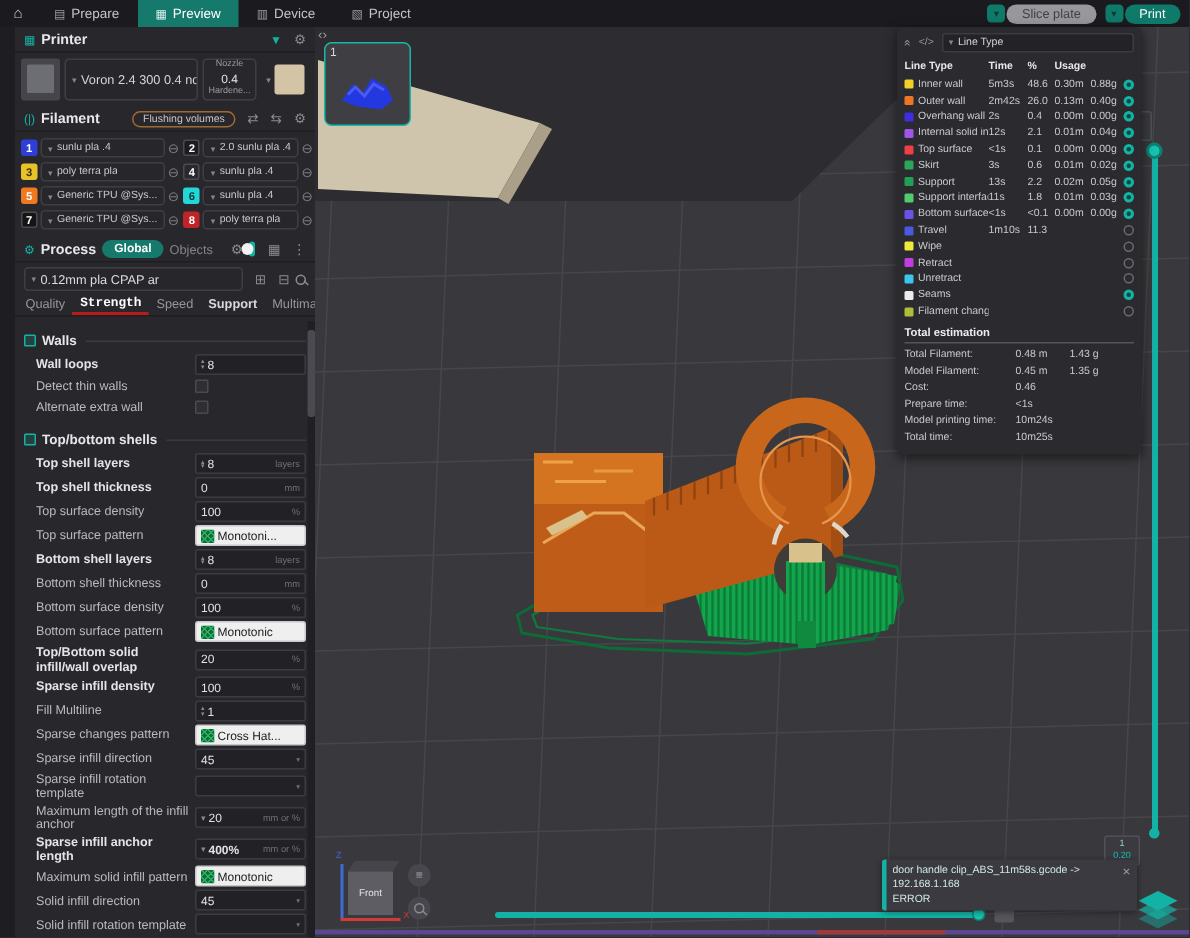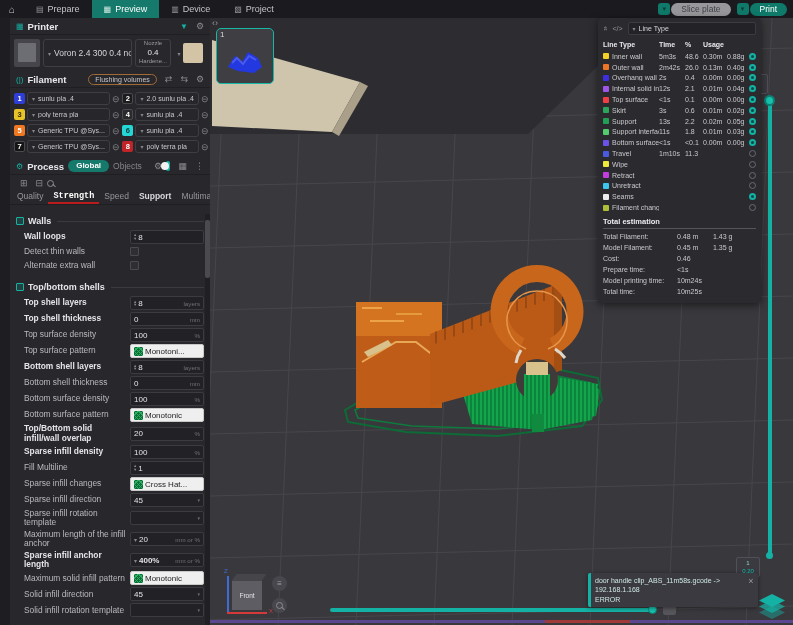--- a/index.html
+++ b/index.html
@@ -326,20 +326,24 @@
         <span class="pill-global">Global</span>
         <span class="objects-lbl">Objects</span>
         <span class="sec-spacer"></span>
         <span class="hicon">⚙</span>
         <span class="switch"></span>
         <span class="hicon">▦</span>
         <span class="hicon">⋮</span>
       </div>
 
       <div class="preset-row">
+        <div class="dark-select preset-select">
+          <span class="chev">▾</span>
+          <span>0.12mm pla CPAP ar</span>
+        </div>
         <span class="hicon">⊞</span>
         <span class="hicon">⊟</span>
         <span class="mag"></span>
       </div>
 
       <div class="ptabs" id="procTabs">
           <div class="ptab">Quality</div>
           <div class="ptab active">Strength</div>
           <div class="ptab">Speed</div>
           <div class="ptab bright">Support</div>
@@ -485,21 +489,21 @@
               <div class="field">
                 <span class="spin-arrows">
                   <span>▴</span>
                   <span>▾</span>
                 </span>
                 <span>1</span>
               </div>
             </div>
           </div>
           <div class="srow">
-            <div class="slabel">Sparse infill changes</div>
+            <div class="slabel">Sparse changes pattern</div>
             <div class="sctrl">
               <div class="field light">
                 <span class="pattern-chip"></span>
                 <span>Cross Hat...</span>
               </div>
             </div>
           </div>
           <div class="srow">
             <div class="slabel">Sparse infill direction</div>
             <div class="sctrl">

